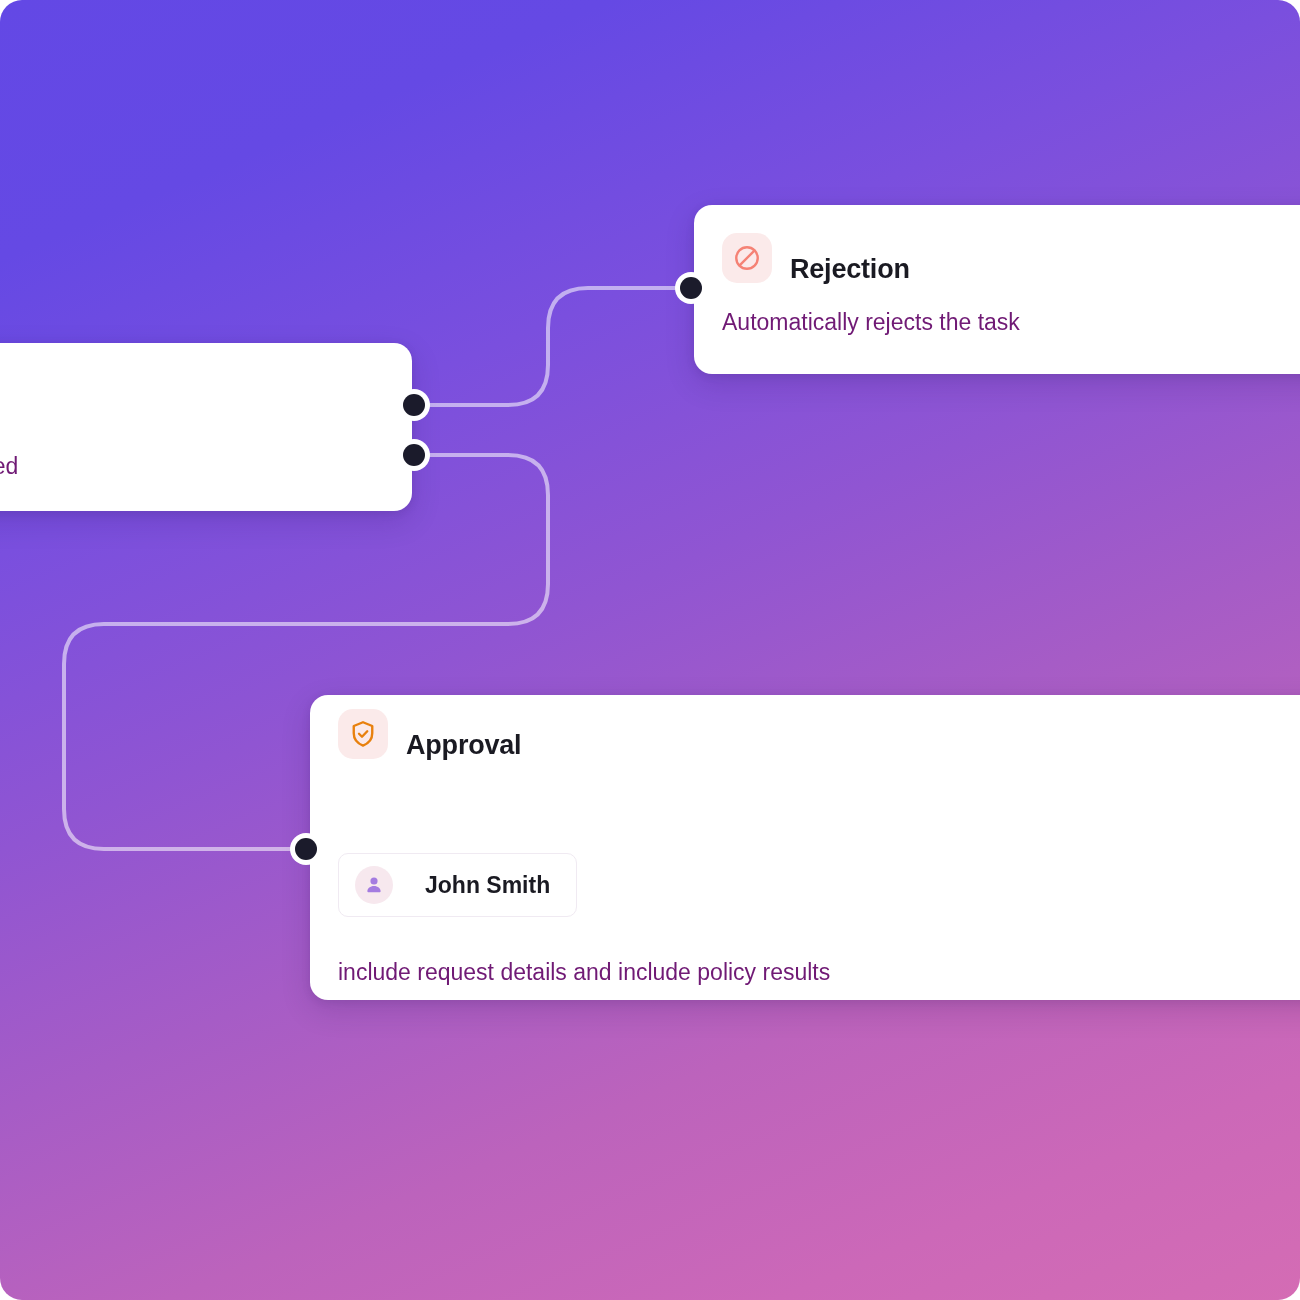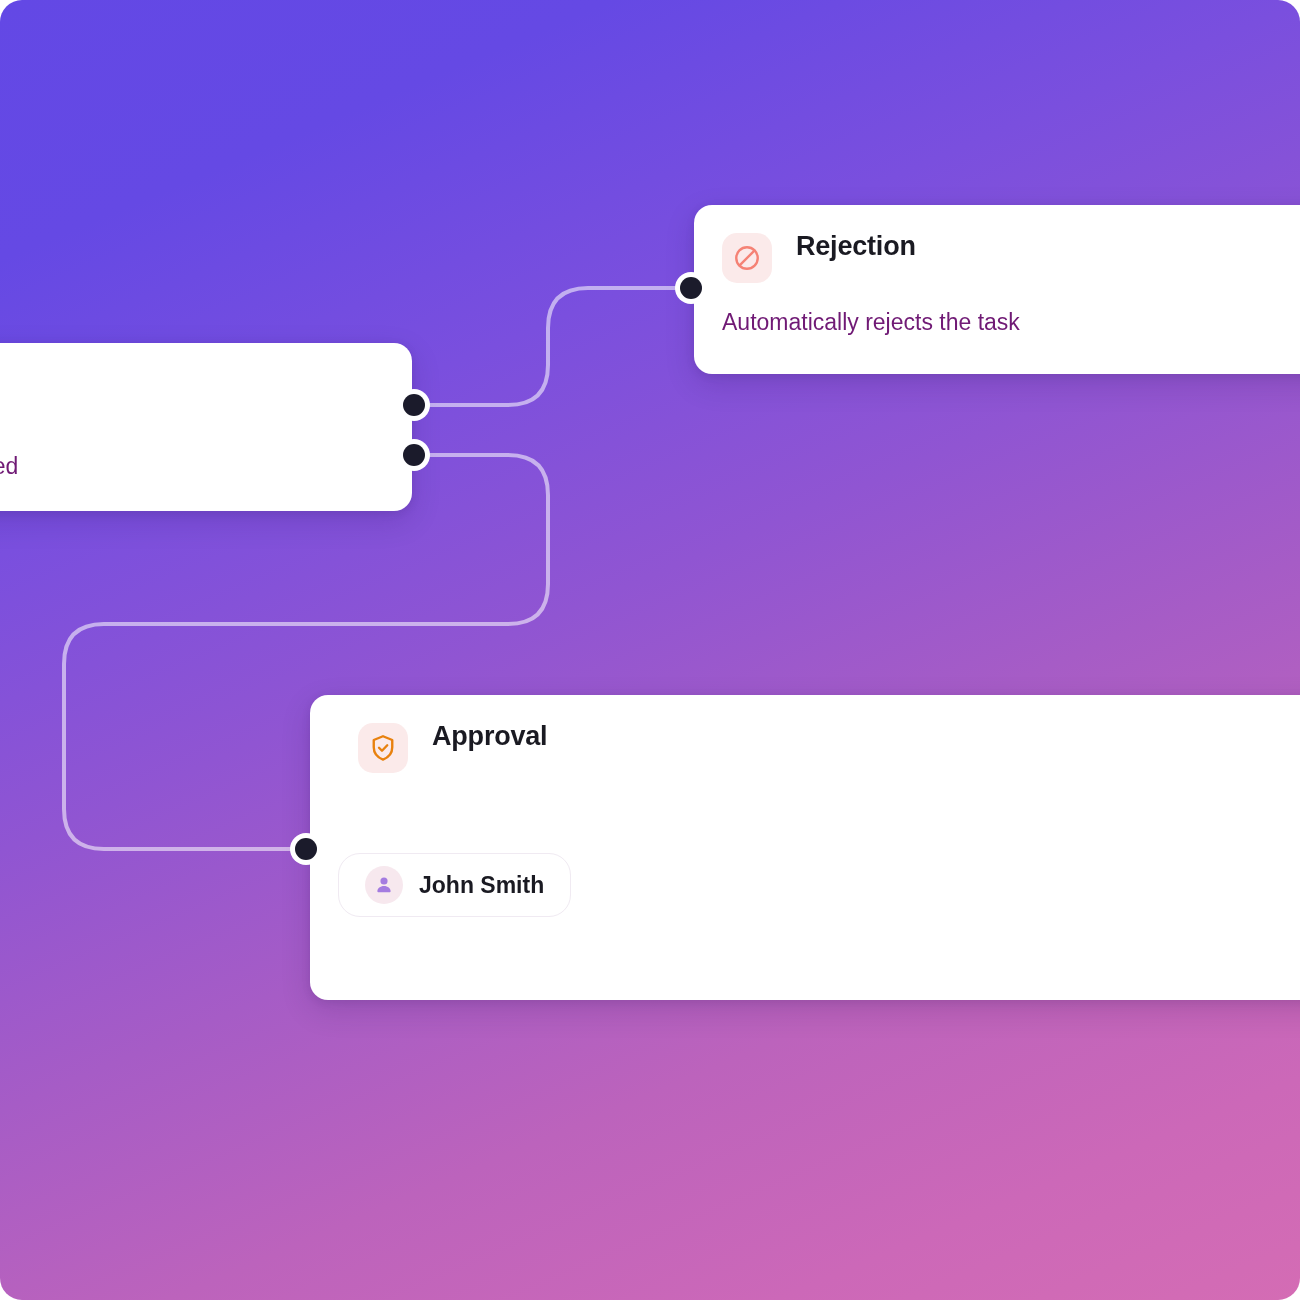--- a/index.html
+++ b/index.html
@@ -61,22 +61,22 @@
     background: #ffffff;
     border-radius: 18px;
     box-shadow: 0 10px 30px rgba(40, 15, 80, 0.16),
                 0 2px 8px rgba(40, 15, 80, 0.10);
     z-index: 4;
     box-sizing: border-box;
   }
 
   .card-head {
     display: flex;
-    align-items: flex-start;
-    gap: 24px;
+    align-items: flex-end;
+    gap: 18px;
   }
 
   .icon-tile {
     width: 50px;
     height: 50px;
     border-radius: 15px;
     background: #FBEAEA;
     display: flex;
     align-items: center;
     justify-content: center;
@@ -121,33 +121,33 @@
   #card-rejection .card-head { position: absolute; top: 28px; left: 28px; }
   #card-rejection .card-body { position: absolute; top: 102px; left: 28px; }
 
   
   #card-approval {
     left: 310px;
     top: 695px;
     width: 1040px;
     height: 305px;
   }
-  #card-approval .card-head { position: absolute; top: 28px; left: 28px; margin-left: 20px; }
+  #card-approval .card-head { position: absolute; top: 14px; left: 28px; }
   #card-approval .desc { position: absolute; top: 118px; left: 28px; }
   #card-approval .chip-row { position: absolute; top: 158px; left: 28px; }
   #card-approval .footer { position: absolute; top: 262px; left: 28px; }
 
   
   .user-chip {
     display: inline-flex;
     align-items: center;
-    gap: 16px;
-    padding: 12px 26px 12px 26px;
+    gap: 32px;
+    padding: 12px 26px 12px 16px;
     border: 1.5px solid #F0EAF2;
-    border-radius: 22px;
+    border-radius: 10px;
     background: #ffffff;
   }
   .avatar {
     width: 38px;
     height: 38px;
     border-radius: 50%;
     background: #F7E8EE;
     display: flex;
     align-items: center;
     justify-content: center;
@@ -214,15 +214,16 @@
         <span class="avatar">
           <svg width="22" height="22" viewBox="0 0 24 24" fill="#A47BE0">
             <circle cx="12" cy="7.6" r="3.9"></circle>
             <path d="M12 13.2c-4.1 0-7.2 2.5-7.2 5.6 0 .7.5 1.2 1.2 1.2h12c.7 0 1.2-.5 1.2-1.2 0-3.1-3.1-5.6-7.2-5.6z"></path>
           </svg>
         </span>
         <span class="chip-name">John Smith</span>
       </div>
     </div>
 
+    <div class="card-body footer">include request details and include policy results</div>
   </div>
 
 </div>
 
 </body></html>

